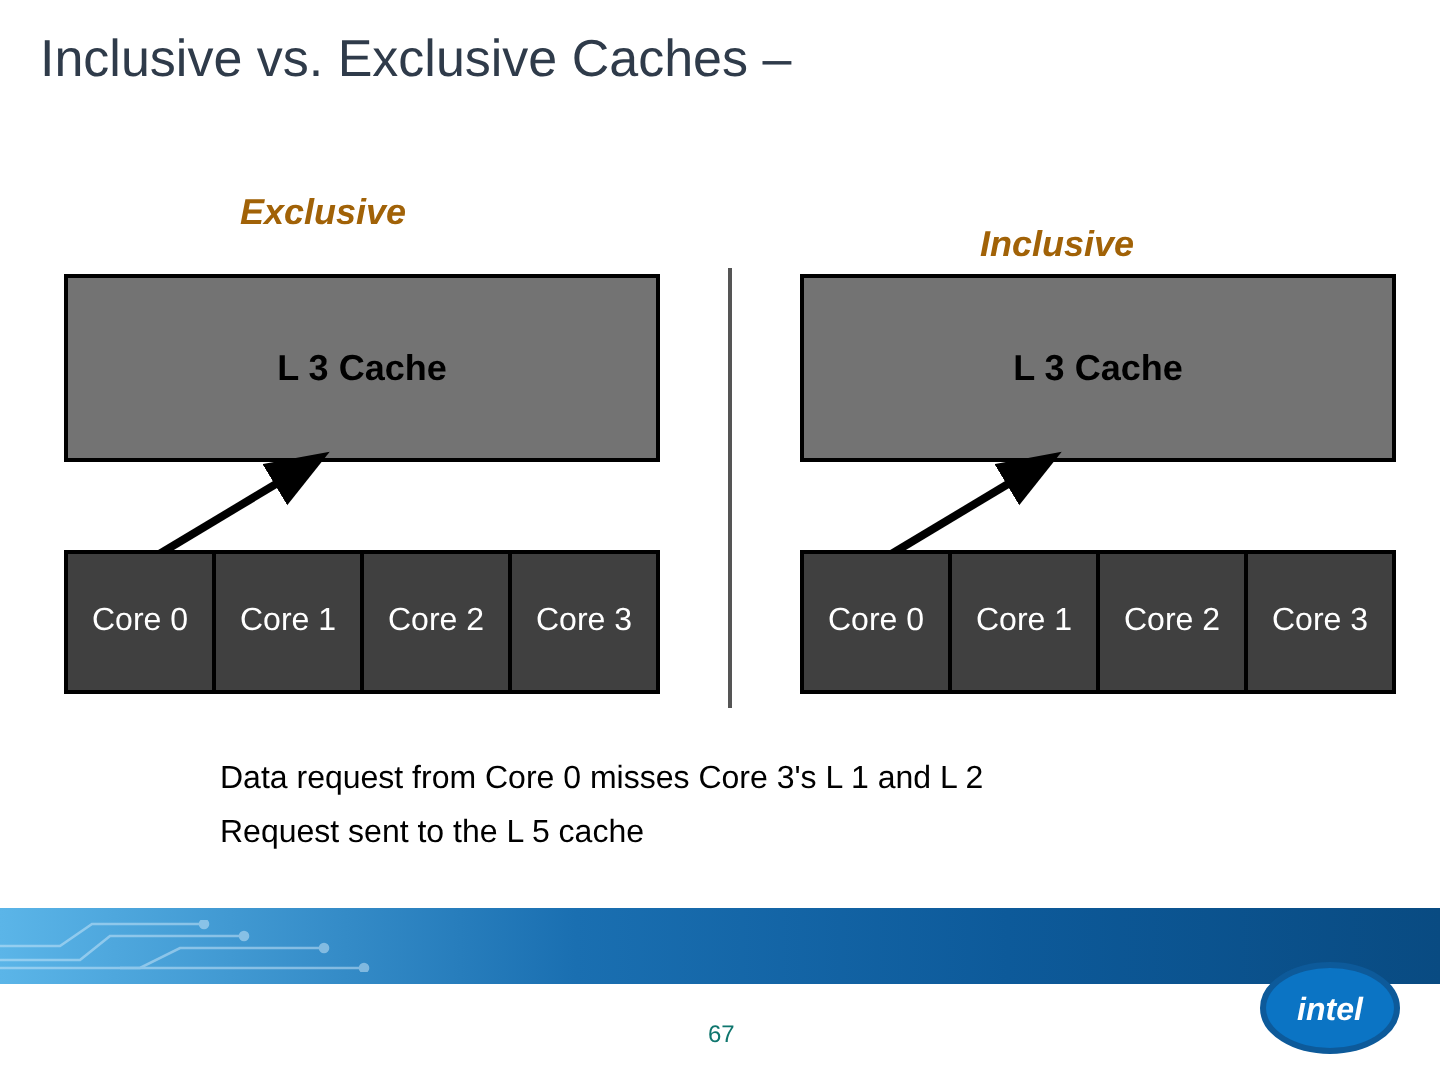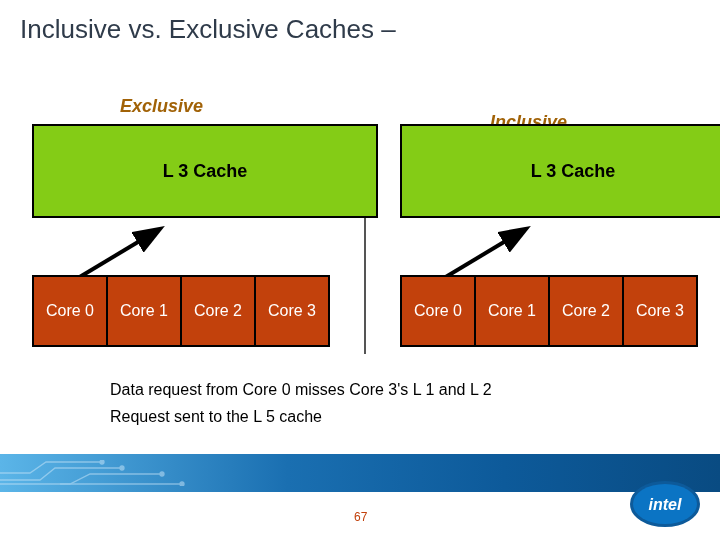--- a/index.html
+++ b/index.html
@@ -3,37 +3,37 @@
 <meta charset="utf-8">
 <style>
   * { box-sizing: border-box; margin: 0; padding: 0; }
   html, body { width: 720px; height: 540px; font-family: Verdana, Arial, sans-serif; background: #fff; color: #000; }
   .slide { position: relative; width: 720px; height: 540px; }
   .title { position: absolute; left: 20px; top: 14px; font-size: 26px; font-weight: 400; color: #2f3b4a; line-height: 1.2; }
   .subhead { position: absolute; top: 96px; font-size: 18px; font-weight: 700; font-style: italic; color: #a16207; }
   .subhead.left { left: 120px; }
   .subhead.right { left: 490px; margin-top: 16px; }
   .vdiv { position: absolute; left: 364px; top: 134px; width: 0; height: 220px; border-left: 2px solid #555; }
-  .cache-box { position: absolute; top: 124px; width: 346px; height: 94px; background: #84cc16; border: 2px solid #000; display: flex; align-items: center; justify-content: center; }
+  .cache-box { position: absolute; top: 137px; width: 298px; height: 94px; background: #737373; border: 2px solid #000; display: flex; align-items: center; justify-content: center; }
   .cache-box.left { left: 32px; }
   .cache-box.right { left: 400px; }
   .cache-label { font-size: 18px; font-weight: 700; }
   .cores { position: absolute; top: 275px; width: 298px; height: 72px; display: flex; }
   .cores.left { left: 32px; }
   .cores.right { left: 400px; }
-  .core { flex: 1; background: #c2410c; border: 2px solid #000; display: flex; align-items: center; justify-content: center; text-align: center; font-size: 16px; font-weight: 400; color: #fff; line-height: 1.15; padding: 4px 2px; }
+  .core { flex: 1; background: #404040; border: 2px solid #000; display: flex; align-items: center; justify-content: center; text-align: center; font-size: 16px; font-weight: 400; color: #fff; line-height: 1.15; padding: 4px 2px; }
   .core + .core { border-left: none; }
   .arrow { position: absolute; top: 222px; }
   .arrow.left { left: 62px; }
   .arrow.right { left: 428px; }
   .bullets { position: absolute; left: 110px; top: 376px; font-size: 16px; line-height: 1.7; }
   .footer-band { position: absolute; left: 0; top: 454px; width: 100%; height: 38px;
     background: linear-gradient(90deg, #5bb5e8 0%, #1a6fb1 40%, #0d5a9a 70%, #094b82 100%); overflow: hidden; }
   .footer-trace { position: absolute; left: 0; top: 6px; width: 280px; height: 26px; opacity: .5; }
-  .pagenum { position: absolute; left: 354px; bottom: 16px; font-size: 12px; color: #c2410c; }
+  .pagenum { position: absolute; left: 354px; bottom: 16px; font-size: 12px; color: #0f766e; }
   .logo { position: absolute; right: 20px; bottom: 12px; width: 70px; height: 50px; font-style: italic; }
 </style>
 </head>
 <body>
 <div class="slide">
 
 <div class="title">
   <span>Inclusive vs. Exclusive Caches –</span><br>
 </div>
 

